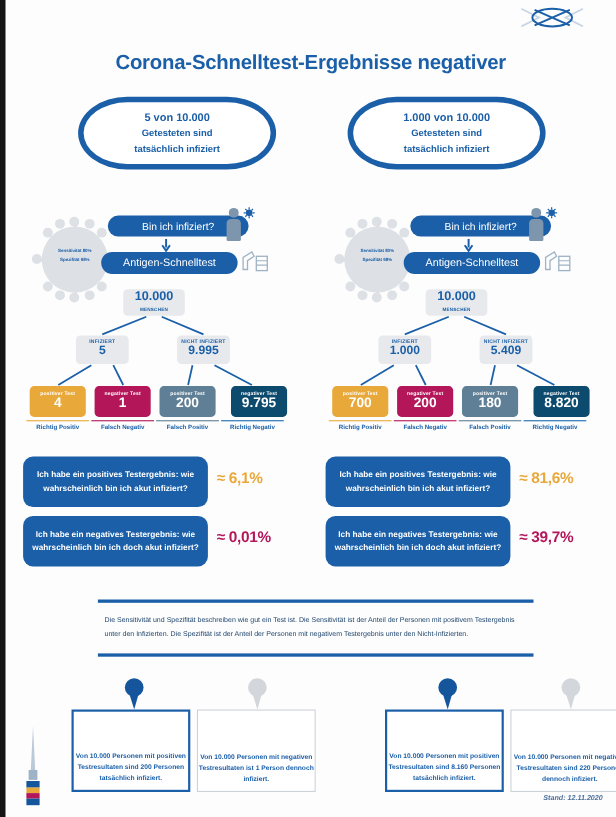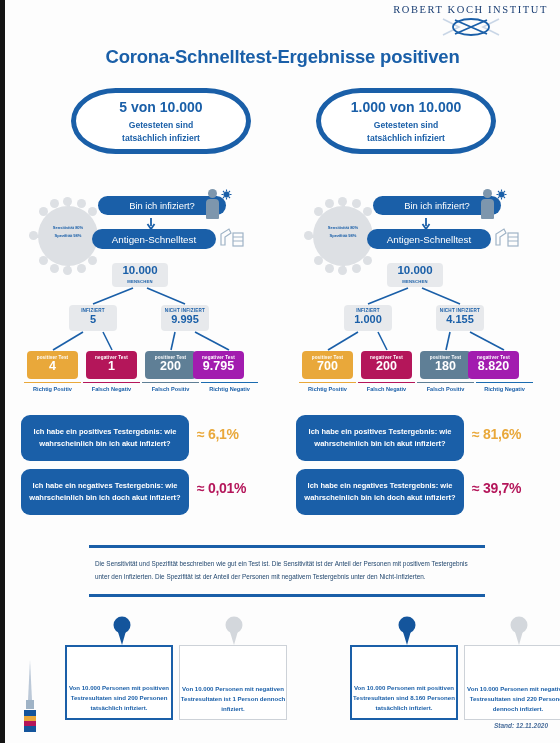--- a/index.html
+++ b/index.html
@@ -38,21 +38,21 @@
     border:5px solid #1a5fa8;border-radius:46px/34px;
     background:#ffffff;box-sizing:border-box;
     display:flex;align-items:center;justify-content:center;
     text-align:center;
   }
   .premise.left{left:66px;top:88px;}
   .premise.right{left:311px;top:88px;}
   .premise .ptxt{
     font-size:8.6px;font-weight:bold;color:#1a5fa8;line-height:1.55;
   }
-  .premise .ptxt .big{font-size:14px;}
+  .premise .ptxt .big{font-size:10px;}
 
   
   .panel{position:absolute;top:185px;width:265px;height:200px;}
   .panel.left{left:8px;}
   .panel.right{left:283px;}
 
   .virus{
     position:absolute;left:16px;top:12px;width:78px;height:78px;
   }
   .virus .body{
@@ -109,21 +109,21 @@
 
   .leaf{
     position:absolute;width:51px;height:28px;border-radius:4px;
     text-align:center;color:#fff;box-sizing:border-box;
   }
   .leaf .cap{display:block;font-size:4.6px;font-weight:bold;padding-top:4px;letter-spacing:.15px;}
   .leaf .num{display:block;font-size:12.5px;font-weight:bold;line-height:1.05;}
   .leaf.l1{left:14px;top:88px;background:#e9a83a;}
   .leaf.l2{left:73px;top:88px;background:#b4165a;}
   .leaf.l3{left:132px;top:88px;background:#5f7f96;}
-  .leaf.l4{left:180px;top:88px;background:#a21caf;}
+  .leaf.l4{left:197px;top:88px;background:#0c4a6e;}
 
   .leaflabel{
     position:absolute;top:119px;width:57px;text-align:center;
     font-size:5.6px;font-weight:bold;padding-top:2.5px;
   }
   .leaflabel.b1{left:11px;border-top:1.4px solid #e9a83a;color:#1a5fa8;}
   .leaflabel.b2{left:70px;border-top:1.4px solid #b4165a;color:#1a5fa8;}
   .leaflabel.b3{left:129px;border-top:1.4px solid #5f7f96;color:#1a5fa8;}
   .leaflabel.b4{left:188px;border-top:1.4px solid #1a6bb0;color:#1a5fa8;}
 
@@ -178,32 +178,31 @@
     position:absolute;right:12px;top:722px;
     font-size:6.5px;font-style:italic;color:#4a6e9b;font-weight:bold;
   }
 </style>
 </head>
 <body>
 
 <div class="page">
 
   <div class="logo">
-    <div class="logo-text">ROBERT KOCH INSTITUT</div>
     <div class="logo-mark">
       <svg width="92" height="22" viewBox="0 0 92 22">
         <path d="M18 3 L34 11 L18 19" stroke="#c9d6e6" stroke-width="1.6" fill="none"></path>
         <path d="M74 3 L58 11 L74 19" stroke="#c9d6e6" stroke-width="1.6" fill="none"></path>
         <ellipse cx="46" cy="11" rx="18" ry="8" stroke="#1a5fa8" stroke-width="1.8" fill="none"></ellipse>
         <path d="M30 4 L62 18 M30 18 L62 4" stroke="#1a5fa8" stroke-width="1.8" fill="none"></path>
       </svg>
     </div>
   </div>
 
-  <div class="headline">Corona-Schnelltest-Ergebnisse positiven</div>
+  <div class="headline">Corona-Schnelltest-Ergebnisse negativer</div>
 
   <div class="premise left">
     <div class="ptxt">
       <span class="big">5 von 10.000</span><br>
       <span>Getesteten sind</span><br>
       <span>tatsächlich infiziert</span>
     </div>
   </div>
   <div class="premise right">
     <div class="ptxt">
@@ -381,21 +380,21 @@
       <div class="node root">
         <span class="num">10.000</span>
         <span class="cap">MENSCHEN</span>
       </div>
       <div class="node mid inf">
         <span class="cap">INFIZIERT</span>
         <span class="num">1.000</span>
       </div>
       <div class="node mid nin">
         <span class="cap">NICHT INFIZIERT</span>
-        <span class="num">4.155</span>
+        <span class="num">5.409</span>
       </div>
       <div class="leaf l1">
         <span class="cap">positiver Test</span>
         <span class="num">700</span>
       </div>
       <div class="leaf l2">
         <span class="cap">negativer Test</span>
         <span class="num">200</span>
       </div>
       <div class="leaf l3">

